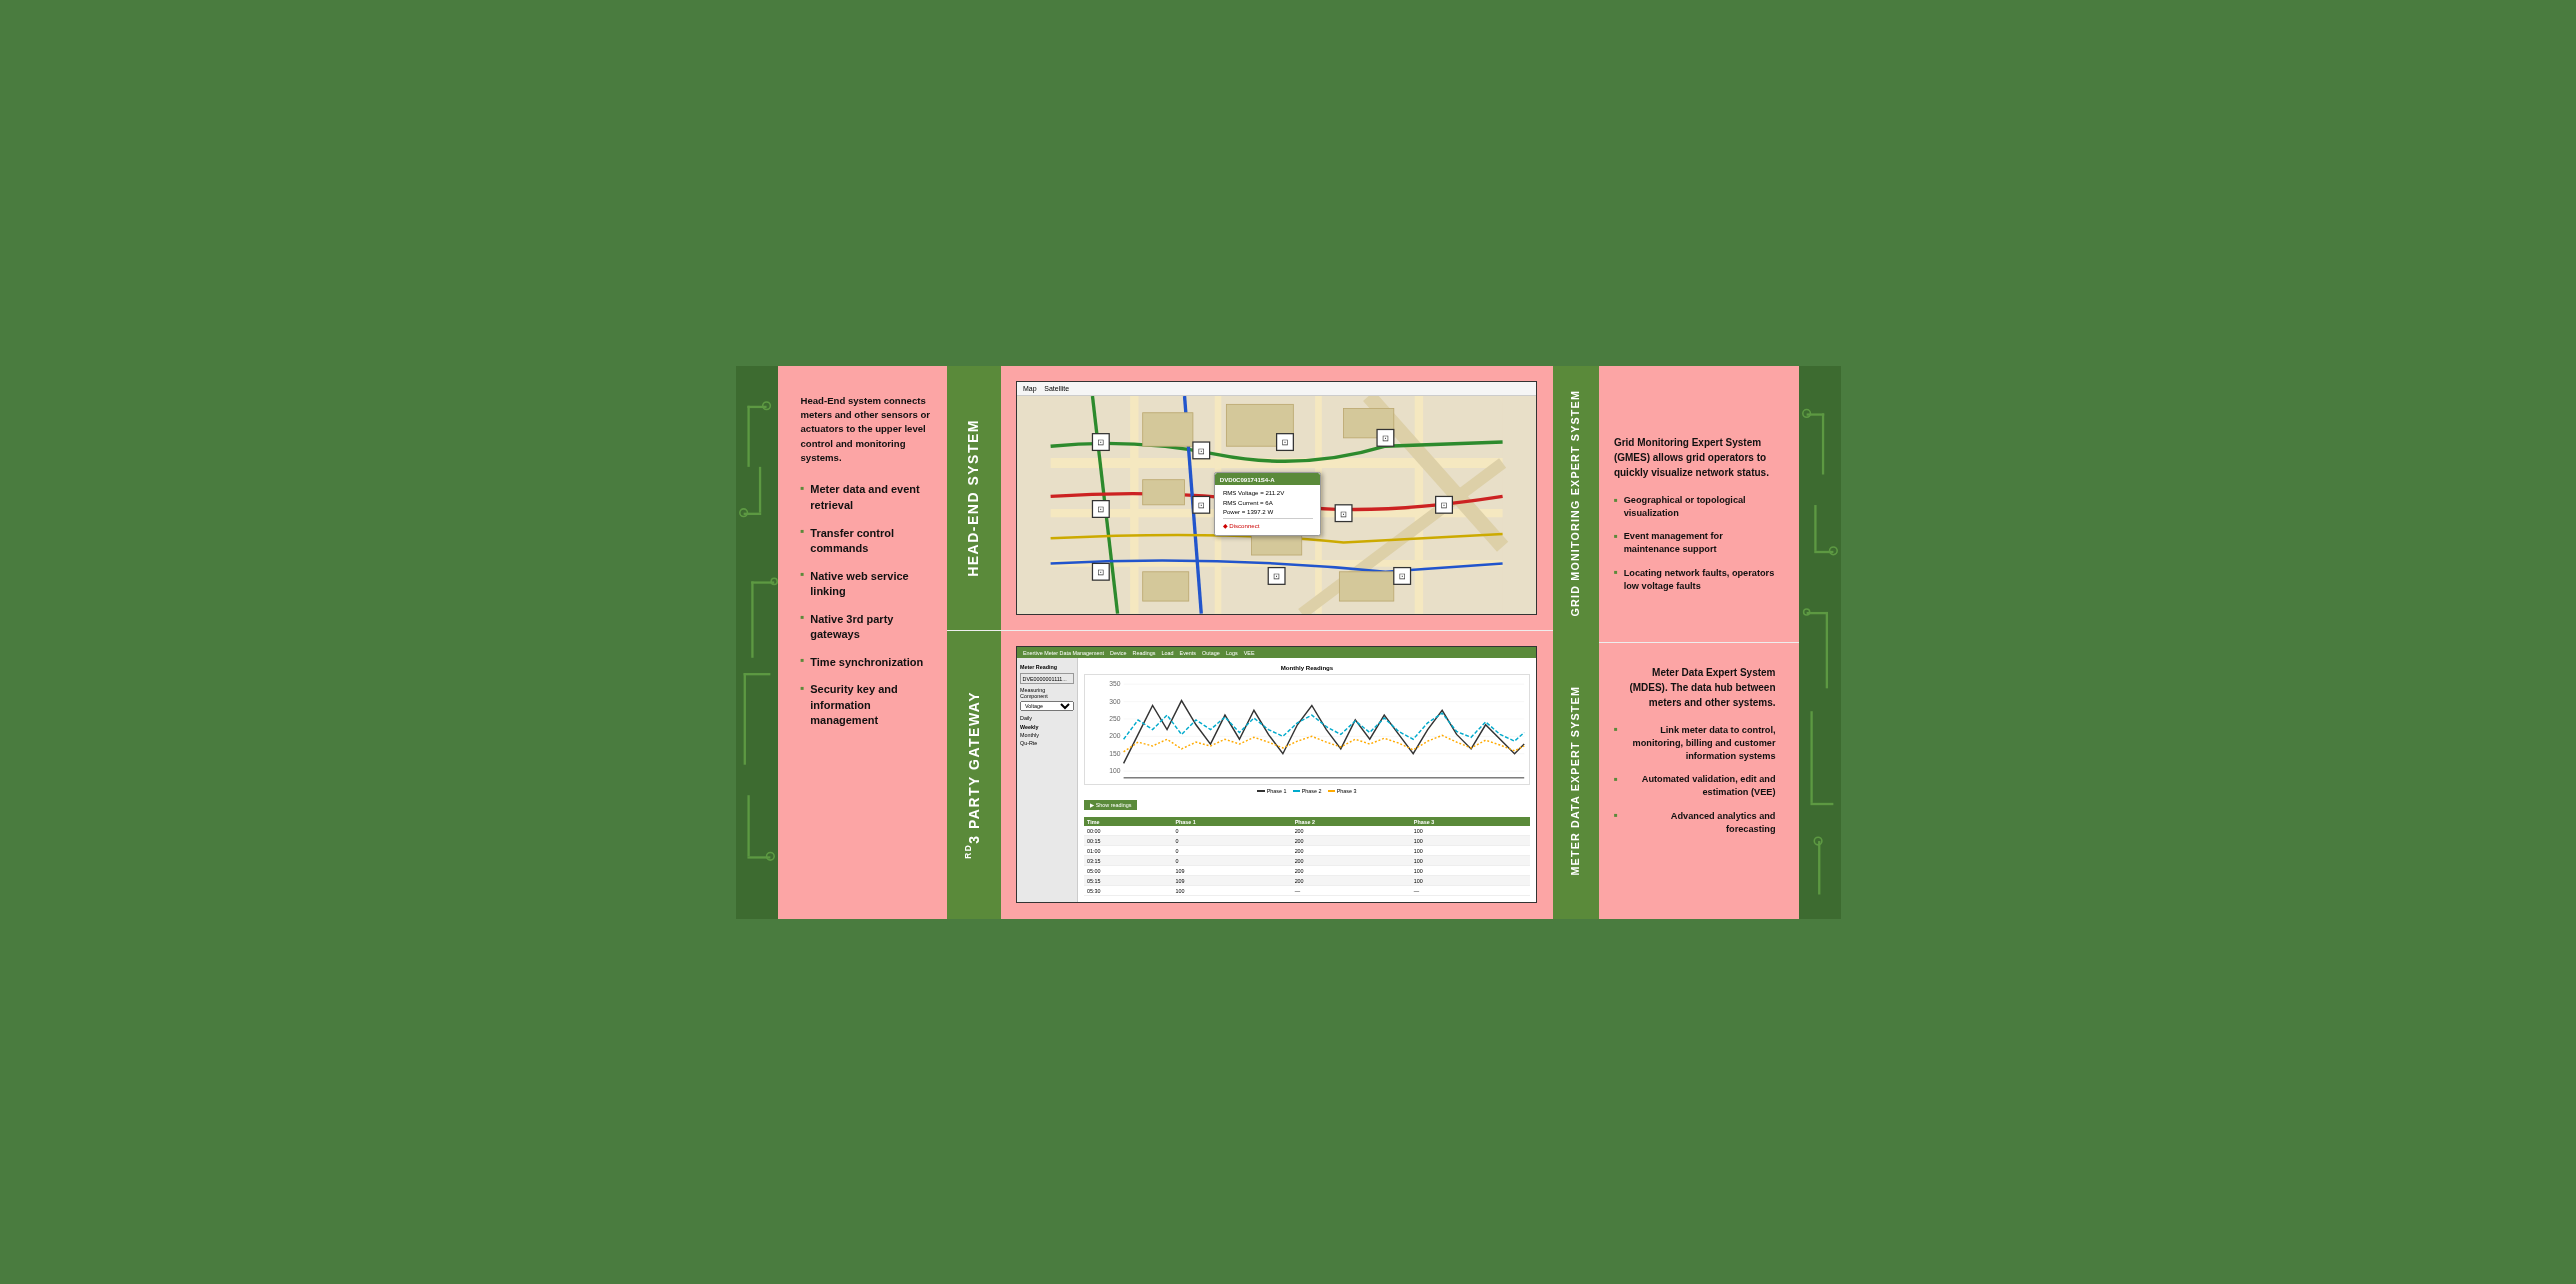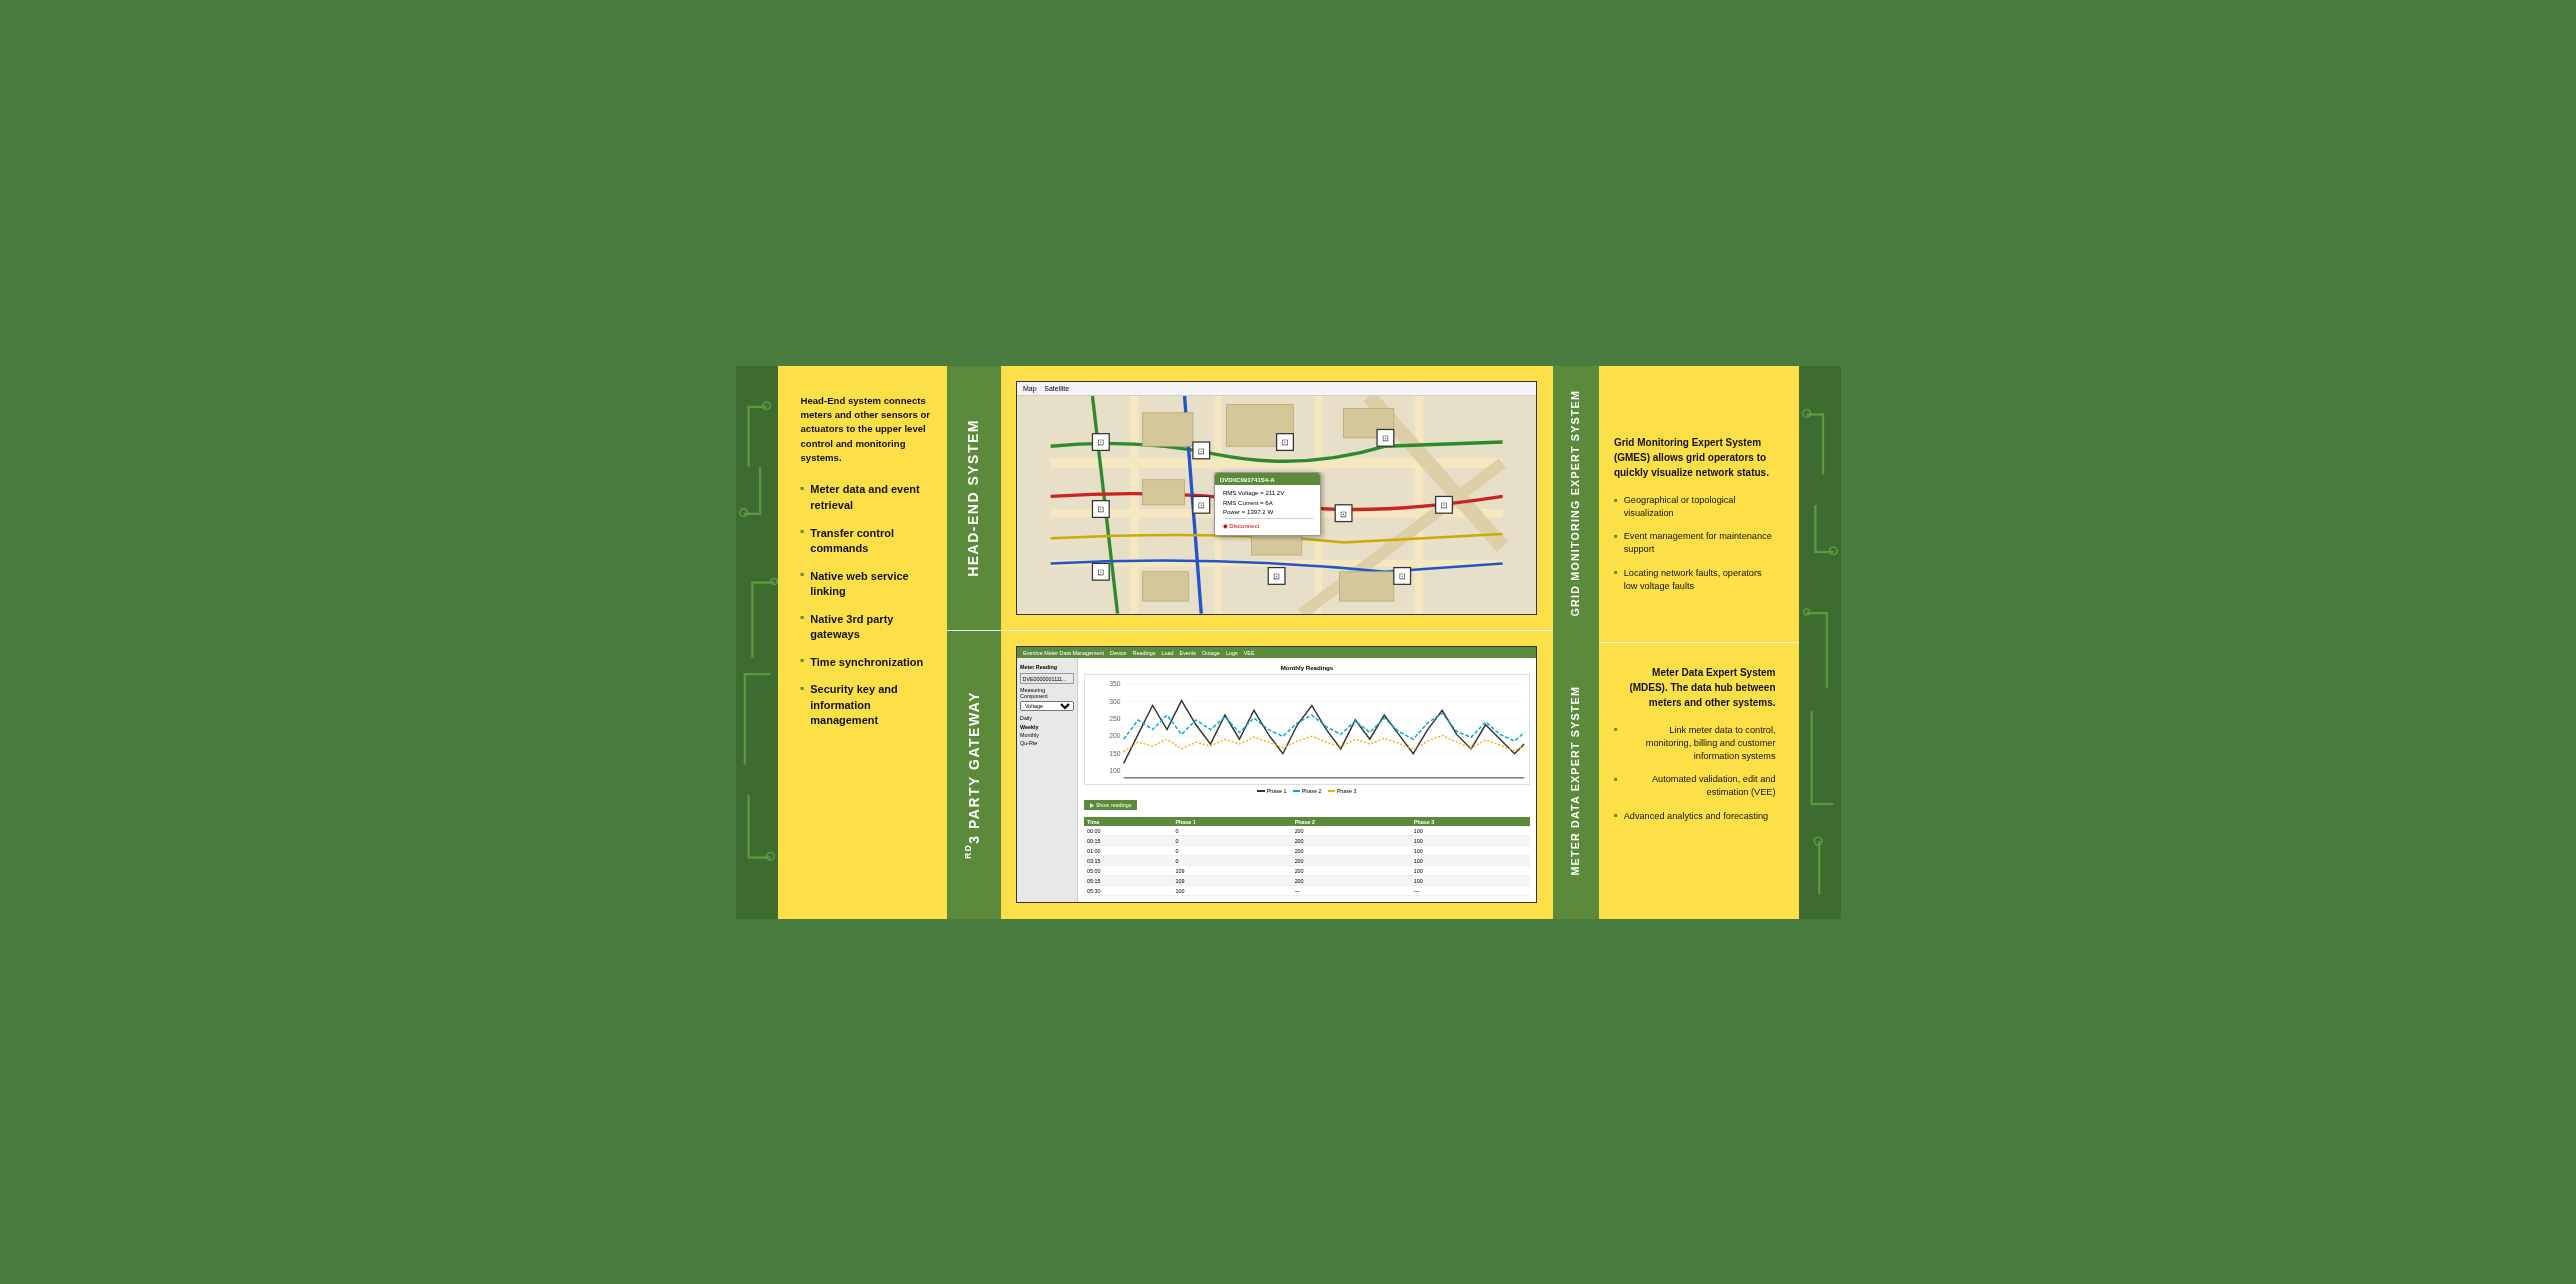--- a/index.html
+++ b/index.html
@@ -6,21 +6,21 @@
     body {
       background: #4a7c3f;
       font-family: Arial, sans-serif;
       display: flex;
       justify-content: center;
       align-items: center;
       min-height: 100vh;
       padding: 15.4px;
     }
     .main-card {
-      background: #fde047;
+      background: #fca5a5;
       width: 100%;
       max-width: 1105px;
       min-height: 553px;
       display: flex;
       flex-direction: row;
       position: relative;
       overflow: hidden;
     }
     
     .left-panel {
@@ -253,21 +253,21 @@
       font-weight: bold;
       line-height: 1.5;
       margin-bottom: 14px;
       color: #111;
     }
     .right-panel .bullet-list {
       margin-top: 6.1px;
     }
     .right-panel .bullet-list li {
       font-size: 9.2px;
-      font-weight: normal;
+      font-weight: bold;
       margin-bottom: 10.7px;
     }
     
     .horizontal-divider {
       height: 0.8px;
       background: #eee;
       width: 100%;
     }
     
     .circuit-left {

